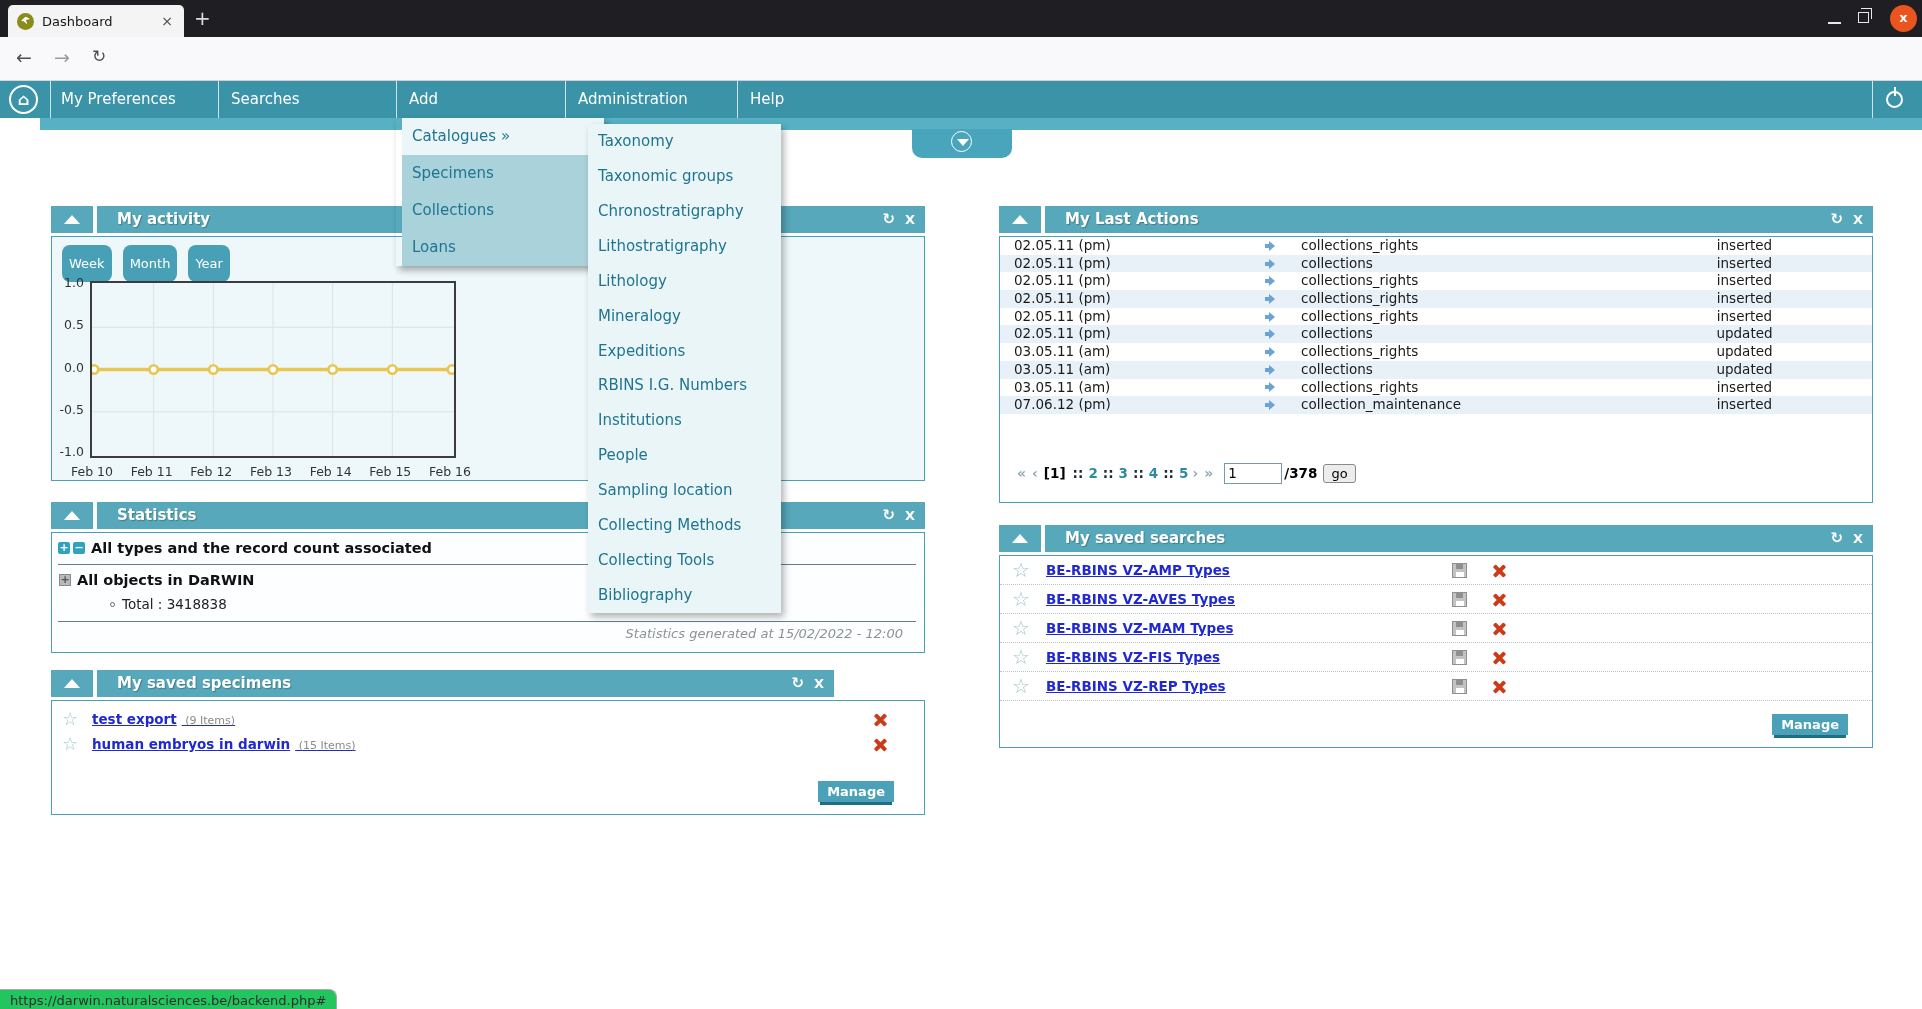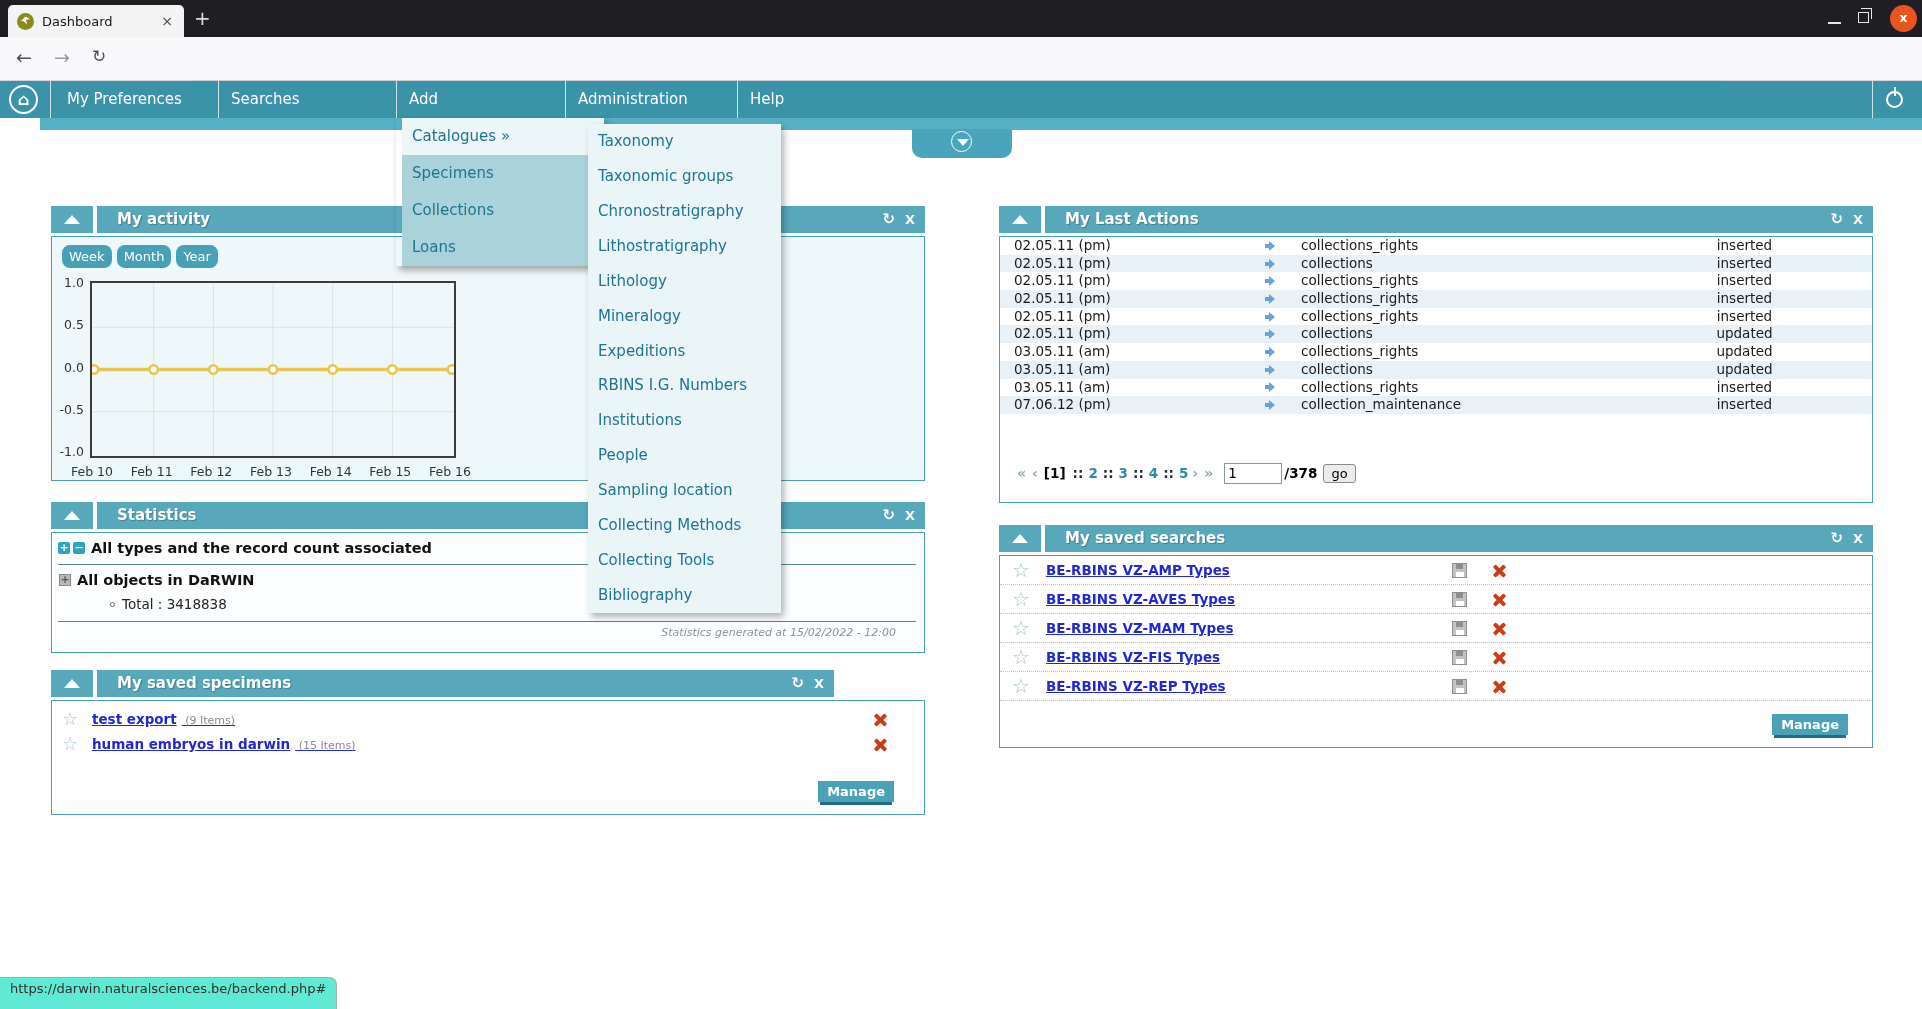--- a/index.html
+++ b/index.html
@@ -87,22 +87,22 @@
     border-bottom:9px solid #fff; }
   .ph-main { position:absolute; left:46px; right:0; top:0; height:27px; background:#57a8bb; }
   .ph-title { position:absolute; left:20px; top:0; line-height:27px; color:#fff; font-weight:bold;
     font-size:15px; text-shadow:1px 1px 1px rgba(0,0,0,0.25); }
   .ph-refresh { position:absolute; right:30px; top:0; line-height:27px; color:#fff; font-size:15px; font-weight:bold; }
   .ph-close { position:absolute; right:10px; top:0; line-height:27px; color:#fff; font-size:13px; font-weight:bold; }
   .panel-c { position:absolute; border:1px solid #4aa0b6; background:#fff; }
 
   
   #activity-content { background:#eef8fa; }
-  .range-btn { display:inline-block; margin:8px 0 0 10px; background:#47a0b6; color:#fff;
-    border-radius:8px; padding:4px 7px; font-size:13px; }
+  .range-btn { display:inline-block; margin:8px 6px 0 10px; background:#47a0b6; color:#fff;
+    border-radius:8px; padding:11px 7px; font-size:13px; }
   .range-btn + .range-btn { margin-left:5px; }
   #activity-plot { position:absolute; left:38px; top:44px; width:366px; height:177px; border:2px solid #3c3c3c; }
   .ylabel { position:absolute; left:0; width:32px; text-align:right; font-size:12.5px; color:#333; height:15px; }
   .xlabel { position:absolute; top:227px; width:60px; text-align:center; font-size:12.5px; color:#333; }
 
   
   .ag-row { display:grid; grid-template-columns:252px 35px 330px 1fr; height:17.7px; line-height:17.7px;
     font-size:13.5px; color:#1a1a1a; }
   .ag-row.alt { background:#e8f1f8; }
   .ag-head { height:22px; line-height:22px; font-weight:bold; font-size:14px; color:#000;
@@ -134,21 +134,21 @@
   .pm-icon { width:12px; height:12px; border-radius:2px; background:#2ea3bb; color:#fff; font-size:11px;
     font-weight:bold; text-align:center; line-height:11px; margin-right:3px; }
   .pm-gray { width:12px; height:12px; background:#b9b9b9; border:1px solid #8a8a8a; color:#555;
     font-size:11px; font-weight:bold; text-align:center; line-height:10px; margin-right:6px; }
   .stat-bold { font-weight:bold; font-size:14.5px; color:#111; margin-left:3px; }
   .stat-hr { position:absolute; left:6px; right:8px; border-top:1px solid #61808c; }
   .stat-line2 { position:absolute; left:7px; top:39px; display:flex; align-items:center; }
   .stat-total { position:absolute; left:58px; top:63px; display:flex; align-items:center;
     font-size:13.5px; color:#222; }
   .ring-bullet { width:5px; height:5px; border:1.4px solid #666; border-radius:50%; margin-right:7px; }
-  .stat-footer { position:absolute; right:28px; top:93px; font-style:italic; font-size:11px; color:#8b9297; }
+  .stat-footer { position:absolute; right:21px; top:93px; font-style:italic; font-size:13px; color:#8b9297; }
 
   
   .saved-row { position:relative; height:29px; border-bottom:1px dotted #b9c5c8; }
   .saved-row .star { position:absolute; left:12px; top:2px; font-size:20px; color:#a3c6cb; }
   .saved-link { position:absolute; left:46px; top:6px; font-size:13.5px; font-weight:bold;
     color:#2028d2; text-decoration:underline; white-space:nowrap; }
   .item-count { font-size:11px; color:#8a8a8a; font-weight:normal; text-decoration:none; margin-left:5px; }
   .disk-icon { position:absolute; left:452px; top:7px; width:15px; height:15px; background:#c3c3c3;
     border:1px solid #8f8f8f; }
   .disk-icon::before { content:""; position:absolute; left:3px; top:0; width:7px; height:5px; background:#8f8f8f; }
@@ -159,21 +159,21 @@
   .css-x::before { transform:rotate(45deg); }
   .css-x::after { transform:rotate(-45deg); }
   .spec-row { position:relative; height:25px; }
   .spec-row .star { position:absolute; left:10px; top:0; font-size:18px; color:#a3c6cb; }
   .spec-link { position:absolute; left:40px; top:3px; font-size:13.5px; font-weight:bold;
     color:#2028d2; text-decoration:underline; white-space:nowrap; }
   .manage-btn { position:absolute; background:#4ba1b7; color:#fff; font-weight:bold; font-size:13px;
     padding:3px 9px; box-shadow:0 5px 0 -2px #206e84; }
 
   
-  #status-tooltip { position:absolute; left:0; bottom:0; height:32px; line-height:21px; background:#5eead4;
+  #status-tooltip { position:absolute; left:0; bottom:0; height:20px; line-height:21px; background:#22c55e;
     border:1px solid #a9a9a9; border-left:none; border-bottom:none; border-radius:0 8px 0 0;
     padding:0 10px; font-size:13px; color:#2f2f2f; z-index:60; }
 </style>
 </head>
 <body>
 
 <div id="titlebar">
   <div id="browser-tab">
     <span id="tab-favicon"></span>
     <span id="tab-title">Dashboard</span>
@@ -207,21 +207,21 @@
   </div>
   <span id="pocket-icon"></span>
   <span id="hamburger-icon"></span>
 </div>
 
 <div id="menubar">
   <div id="home-btn">
     <span id="home-circle">⌂</span>
   </div>
   <div id="menu-items">
-      <div class="menu-item" style="left: 54px; width: 168px;">My Preferences</div>
+      <div class="menu-item" style="left: 48px; width: 168px;">My Preferences</div>
       <div class="menu-item" style="left: 218px; width: 178px;">Searches</div>
       <div class="menu-item" style="left: 396px; width: 169px;">Add</div>
       <div class="menu-item" style="left: 565px; width: 172px;">Administration</div>
       <div class="menu-item" style="left: 737px; width: 165px;">Help</div>
     </div>
   <div id="menu-seps">
       <div class="menu-sep" style="left: 50px;"></div>
       <div class="menu-sep" style="left: 218px;"></div>
       <div class="menu-sep" style="left: 396px;"></div>
       <div class="menu-sep" style="left: 565px;"></div>

